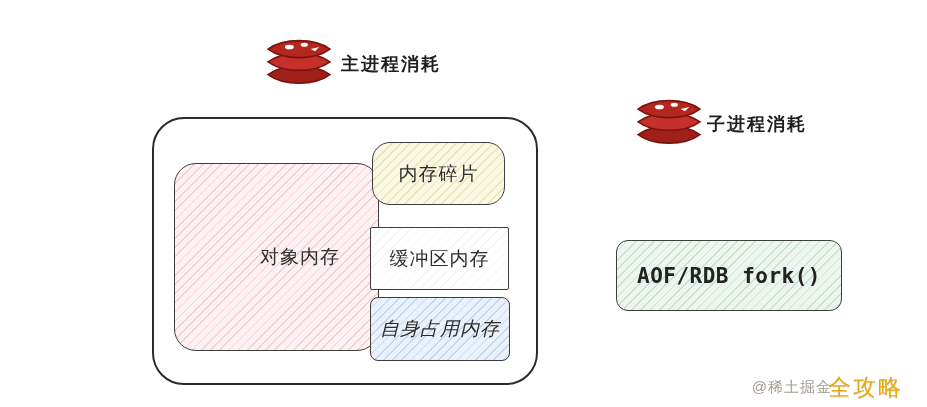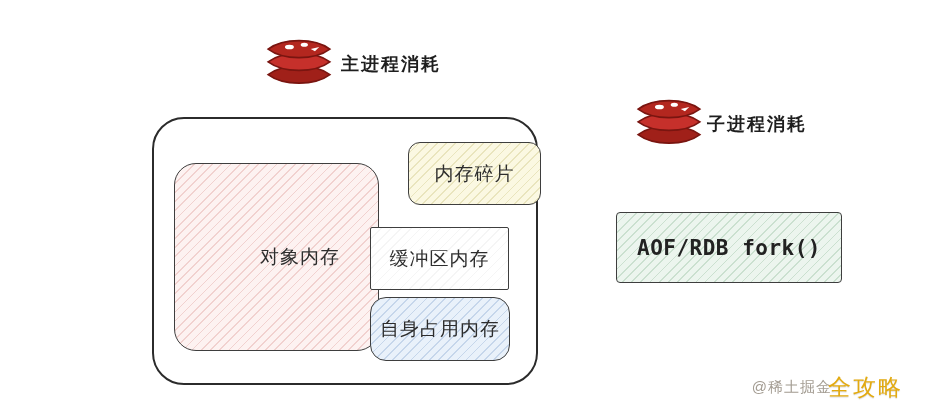--- a/index.html
+++ b/index.html
@@ -50,43 +50,44 @@
     background-image: repeating-linear-gradient(135deg,
       rgba(222,156,152,0.38) 0px, rgba(222,156,152,0.38) 1.2px,
       transparent 1.2px, transparent 6.5px);
     border-radius: 22px;
   }
   .hatch-cream {
     background-color: #fbf8e2;
     background-image: repeating-linear-gradient(135deg,
       rgba(200,192,120,0.35) 0px, rgba(200,192,120,0.35) 1.2px,
       transparent 1.2px, transparent 6.5px);
-    border-radius: 12px;
-    margin-left: 36px;
+    border-radius: 18px;
   }
   .hatch-plain {
     background-color: #ffffff;
     background-image: repeating-linear-gradient(135deg,
       rgba(200,200,200,0.18) 0px, rgba(200,200,200,0.18) 1px,
       transparent 1px, transparent 7px);
     border-radius: 2px;
   }
   .hatch-blue {
     background-color: #e9f1fa;
     background-image: repeating-linear-gradient(135deg,
       rgba(140,170,210,0.38) 0px, rgba(140,170,210,0.38) 1.2px,
       transparent 1.2px, transparent 6.5px);
-    border-radius: 16px;
+    border-radius: 8px;
+    font-style: italic;
   }
   .hatch-green {
     background-color: #ecf5ee;
     background-image: repeating-linear-gradient(135deg,
       rgba(140,185,150,0.35) 0px, rgba(140,185,150,0.35) 1.2px,
       transparent 1.2px, transparent 6.5px);
-    border-radius: 4px;
+    border-radius: 12px;
+    margin-top: 28px;
   }
   .fork-label {
     font-family: "DejaVu Sans Mono", monospace;
     font-size: 21px;
     font-weight: 600;
     letter-spacing: 0.5px;
     color: #222222;
   }
   .watermark {
     position: absolute;

